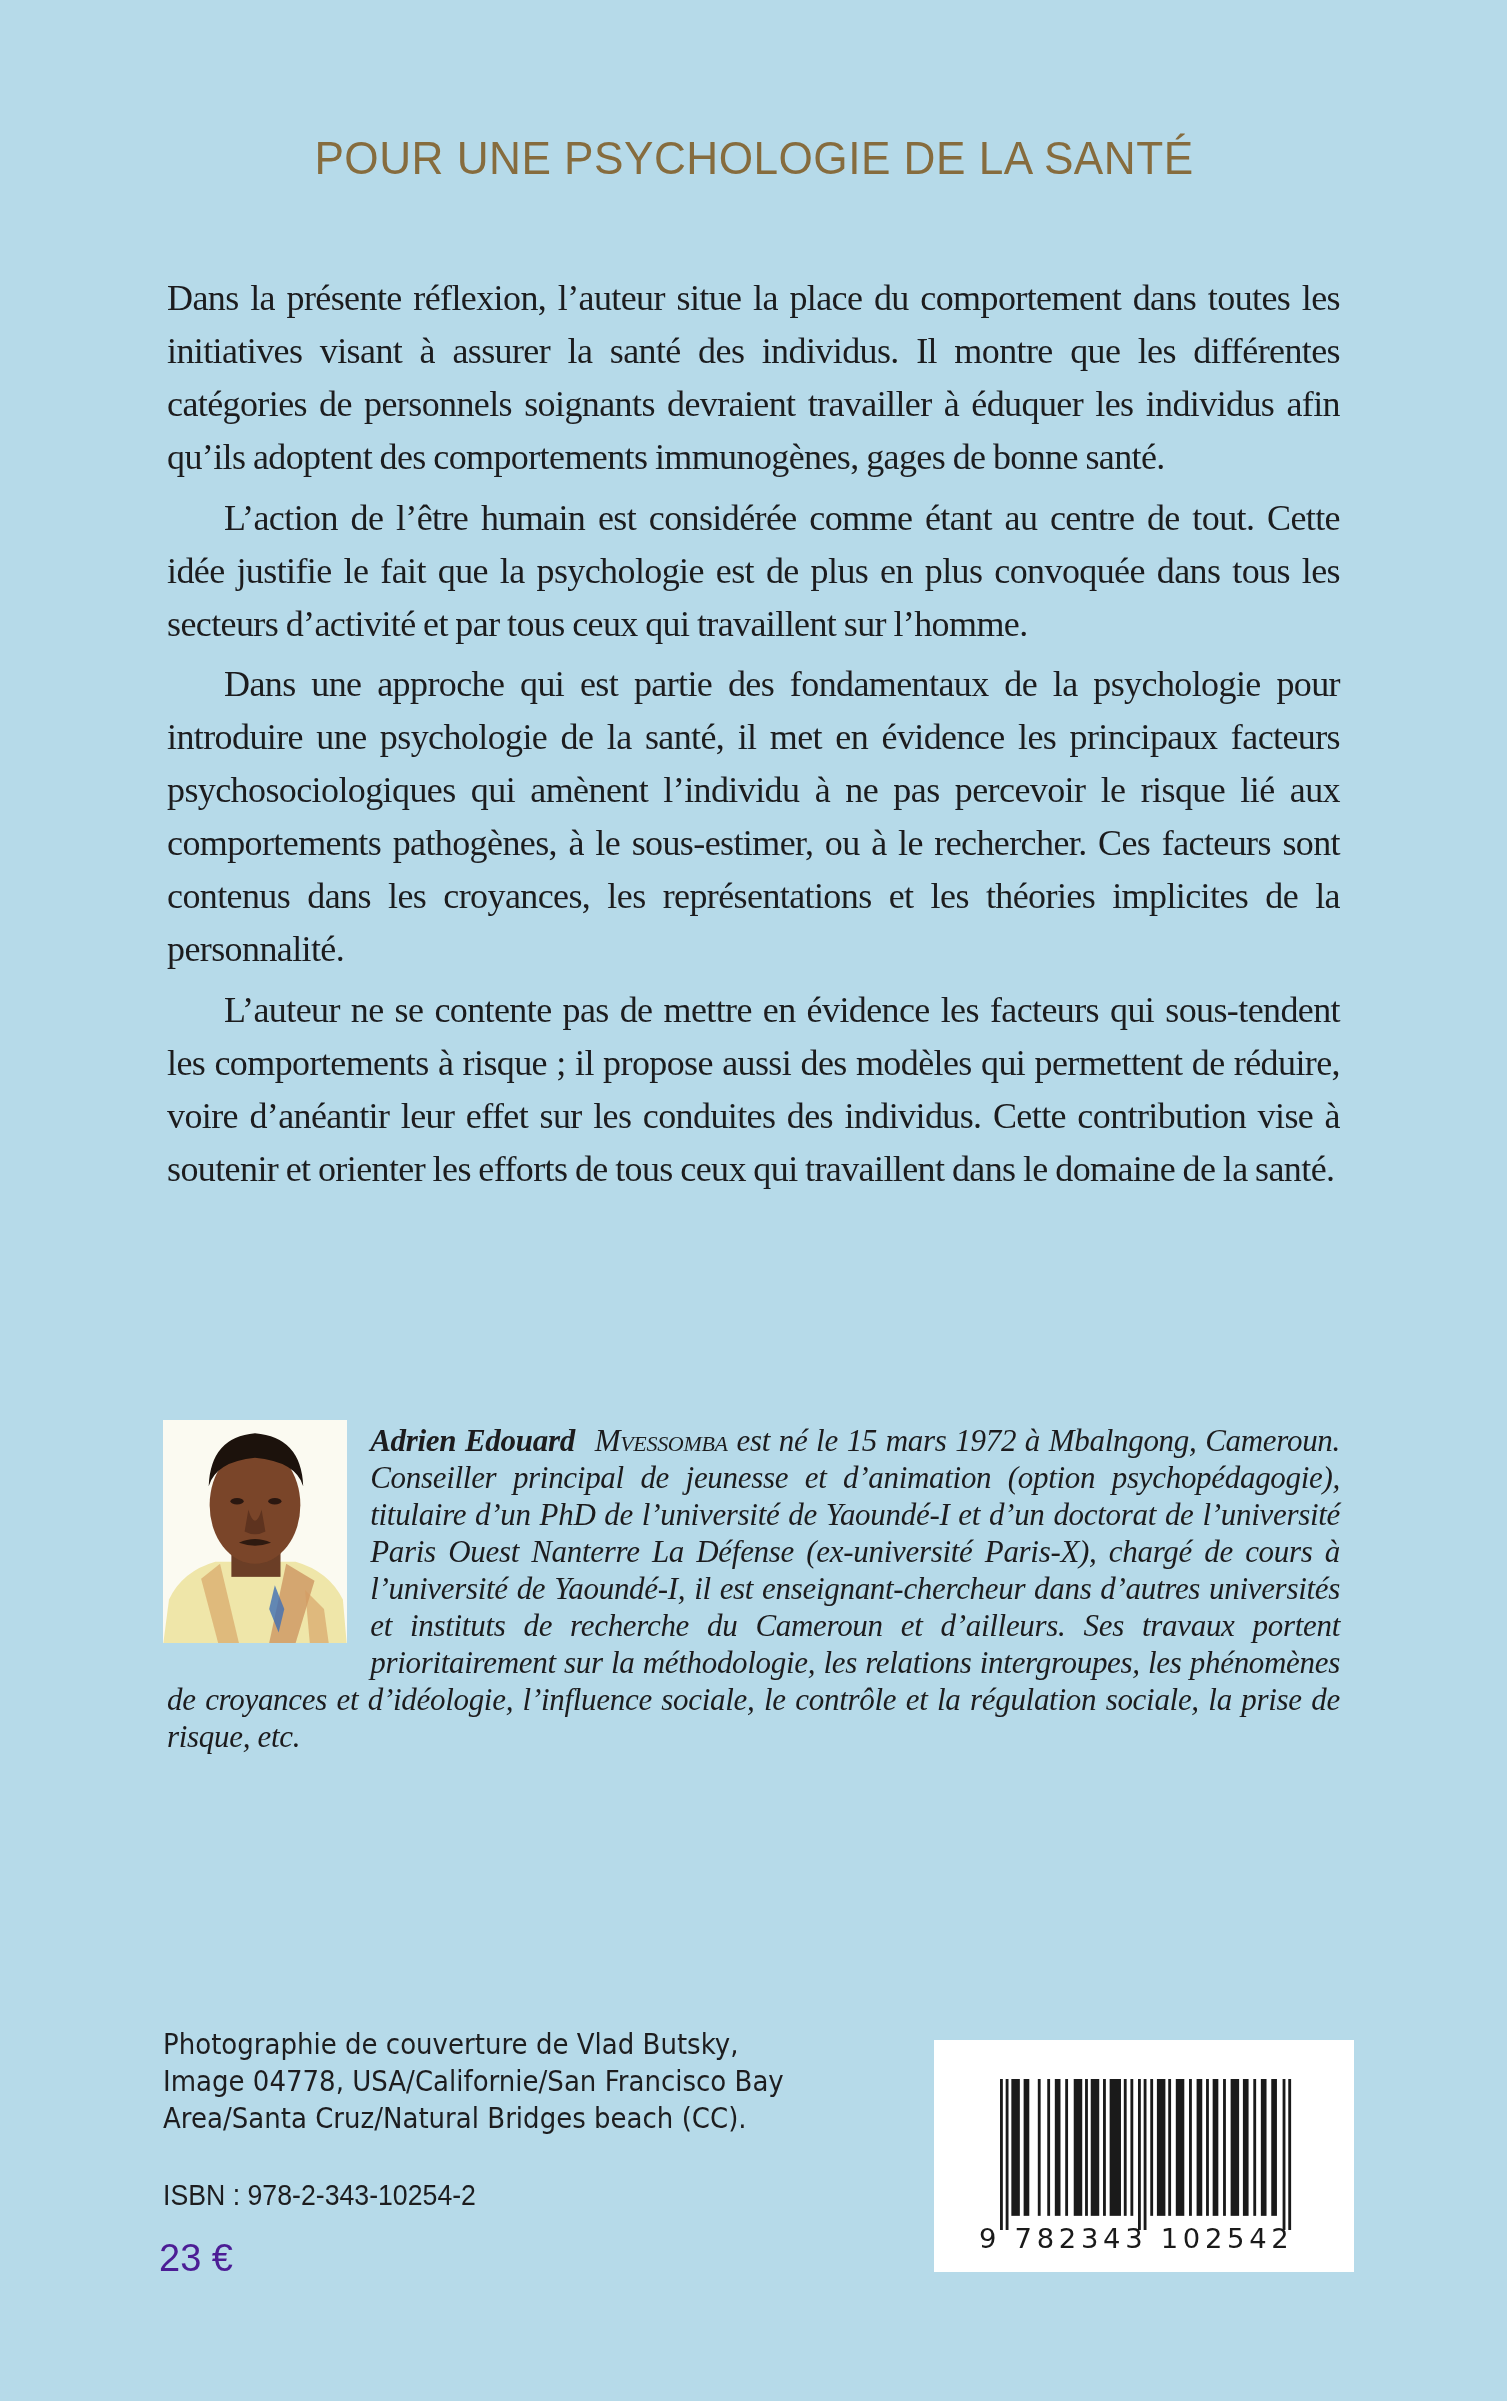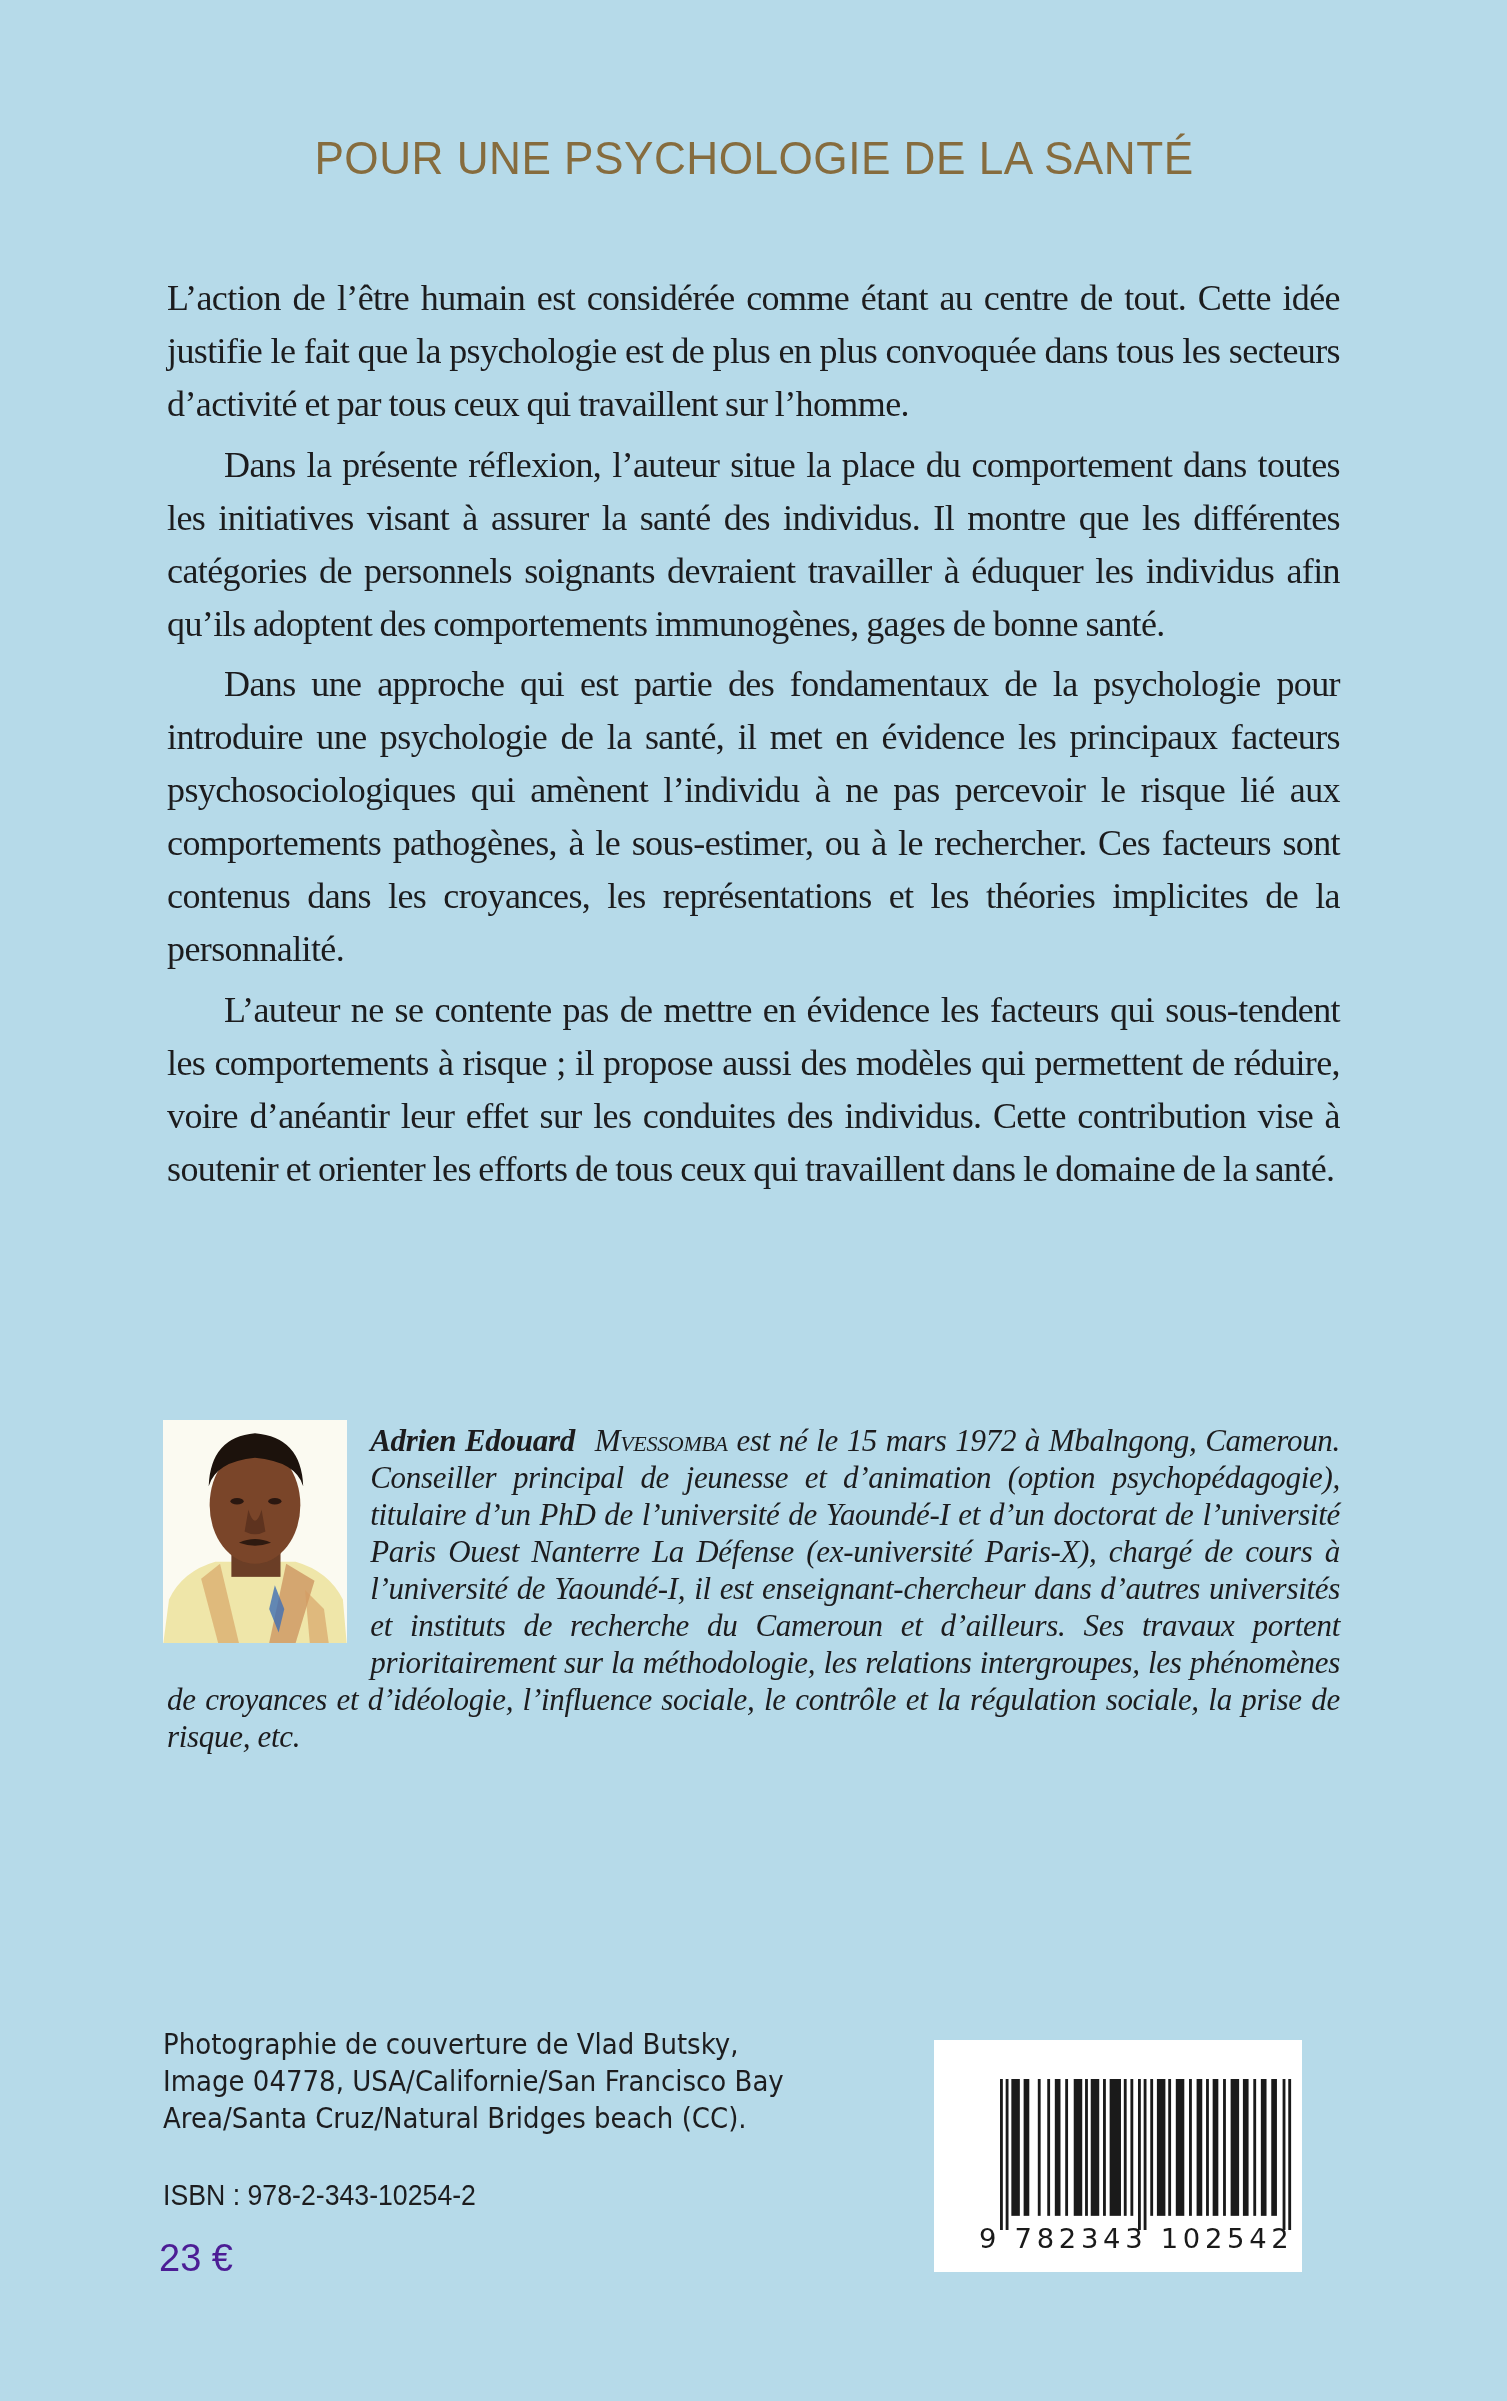--- a/index.html
+++ b/index.html
@@ -112,21 +112,21 @@
       left: 159px;
       top: 2237px;
       font-family: "Liberation Sans", sans-serif;
       font-size: 38px;
       color: #4c1d95;
     }
     .barcode-box {
       position: absolute;
       left: 934px;
       top: 2040px;
-      width: 368px;
+      width: 420px;
       height: 232px;
       background: #ffffff;
     }
     .barcode-bars {
       position: absolute;
       left: 66px;
       top: 39px;
       width: 293px;
       height: 151px;
     }
@@ -143,22 +143,22 @@
     }
   </style>
 </head>
 <body>
 
 <div class="cover">
 
   <h1 class="title">POUR UNE PSYCHOLOGIE DE LA SANTÉ</h1>
 
   <div class="blurb">
+    <p>Dans la présente réflexion, l’auteur situe la place du comportement dans toutes les initiatives visant à assurer la santé des individus. Il montre que les différentes catégories de personnels soignants devraient travailler à éduquer les individus afin qu’ils adoptent des comportements immunogènes, gages de bonne santé.</p>
     <p>L’action de l’être humain est considérée comme étant au centre de tout. Cette idée justifie le fait que la psychologie est de plus en plus convoquée dans tous les secteurs d’activité et par tous ceux qui travaillent sur l’homme.</p>
-    <p>Dans la présente réflexion, l’auteur situe la place du comportement dans toutes les initiatives visant à assurer la santé des individus. Il montre que les différentes catégories de personnels soignants devraient travailler à éduquer les individus afin qu’ils adoptent des comportements immunogènes, gages de bonne santé.</p>
     <p>Dans une approche qui est partie des fondamentaux de la psychologie pour introduire une psychologie de la santé, il met en évidence les principaux facteurs psychosociologiques qui amènent l’individu à ne pas percevoir le risque lié aux comportements pathogènes, à le sous-estimer, ou à le rechercher. Ces facteurs sont contenus dans les croyances, les représentations et les théories implicites de la personnalité.</p>
     <p>L’auteur ne se contente pas de mettre en évidence les facteurs qui sous-tendent les comportements à risque ; il propose aussi des modèles qui permettent de réduire, voire d’anéantir leur effet sur les conduites des individus. Cette contribution vise à soutenir et orienter les efforts de tous ceux qui travaillent dans le domaine de la santé.</p>
   </div>
 
   <div class="bio">
     <div class="photo">
       <svg width="184" height="223" viewBox="0 0 194 236">
         <rect width="194" height="236" fill="#fbfaf1"></rect>
 
         <path d="M0 236 L6 190 Q20 160 55 150 L140 150 Q175 160 190 190 L194 236 Z" fill="#efe6a9"></path>

